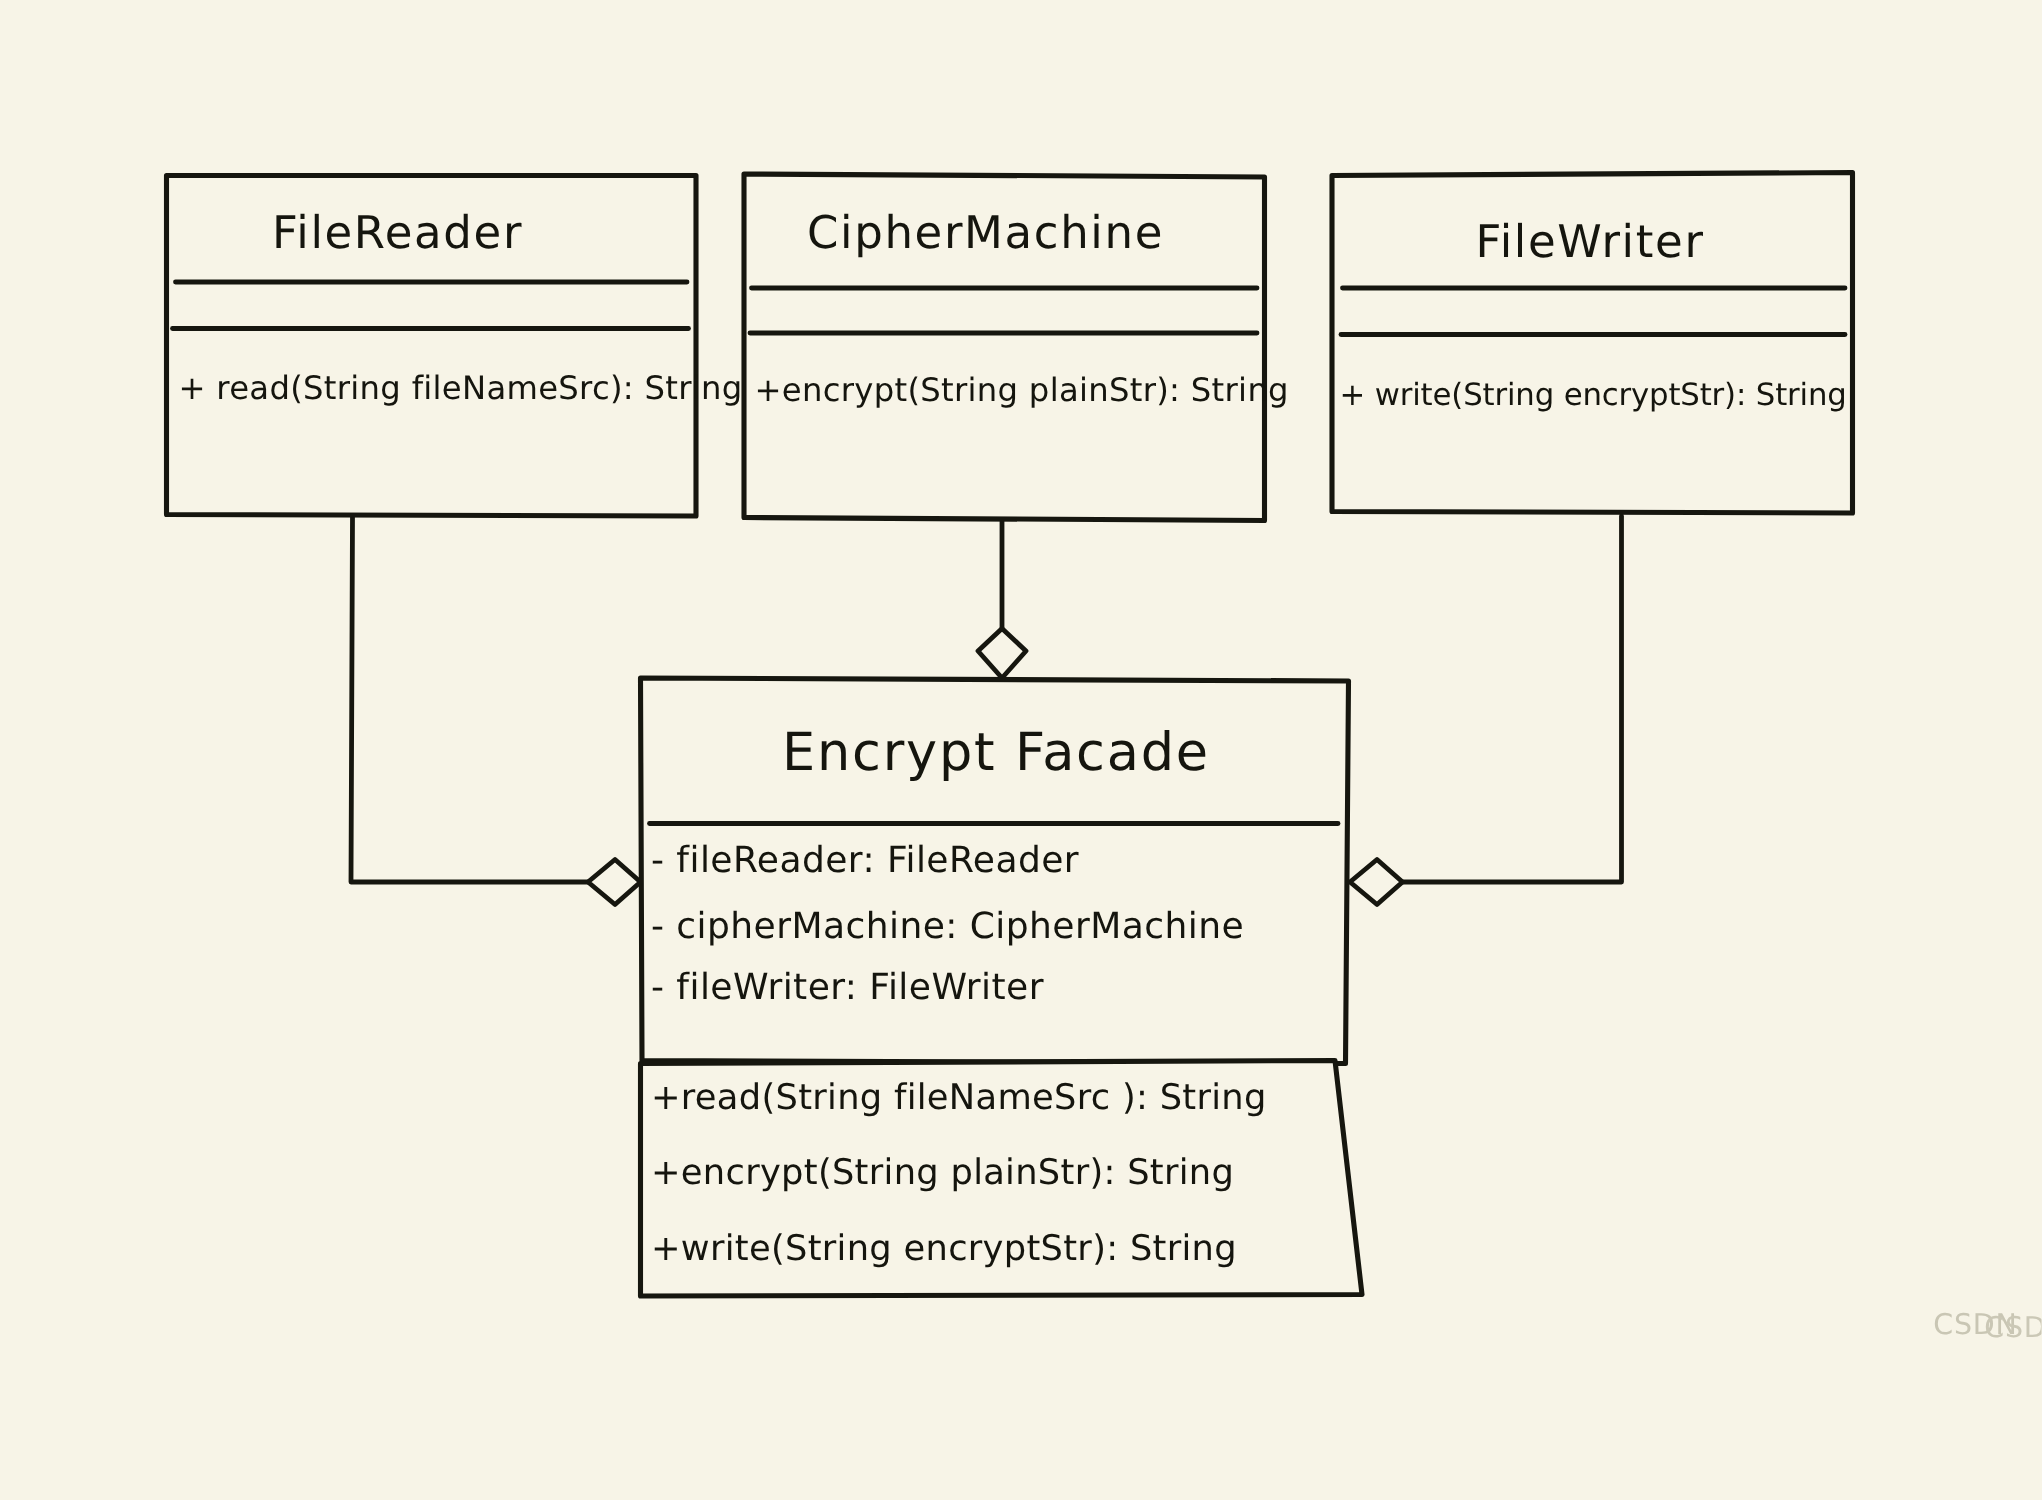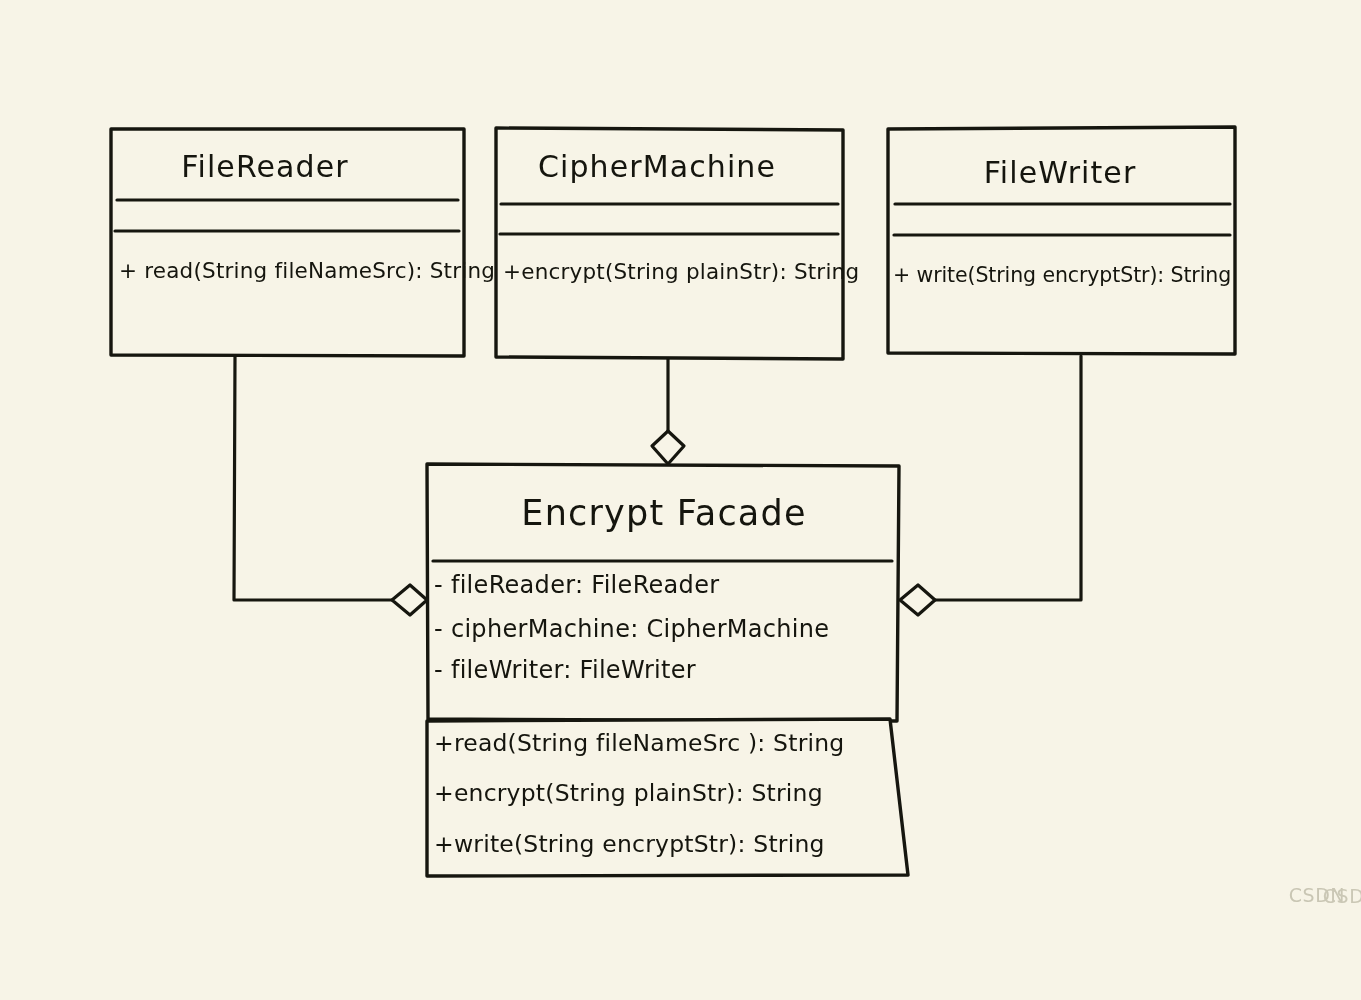--- a/index.html
+++ b/index.html
@@ -10,21 +10,21 @@
   body {
     width: 1361px;
     height: 1000px;
     background: #f7f4e7;
     font-family: "DejaVu Sans", sans-serif;
     overflow: hidden;
     position: relative;
   }
   #diagram-root {
     position: absolute;
-    top: 12px;
+    top: 0;
     left: 0;
     width: 1361px;
     height: 900px;
   }
   svg#uml-canvas {
     display: block;
     width: 1361px;
     height: 1000px;
   }
   .cls-box {

